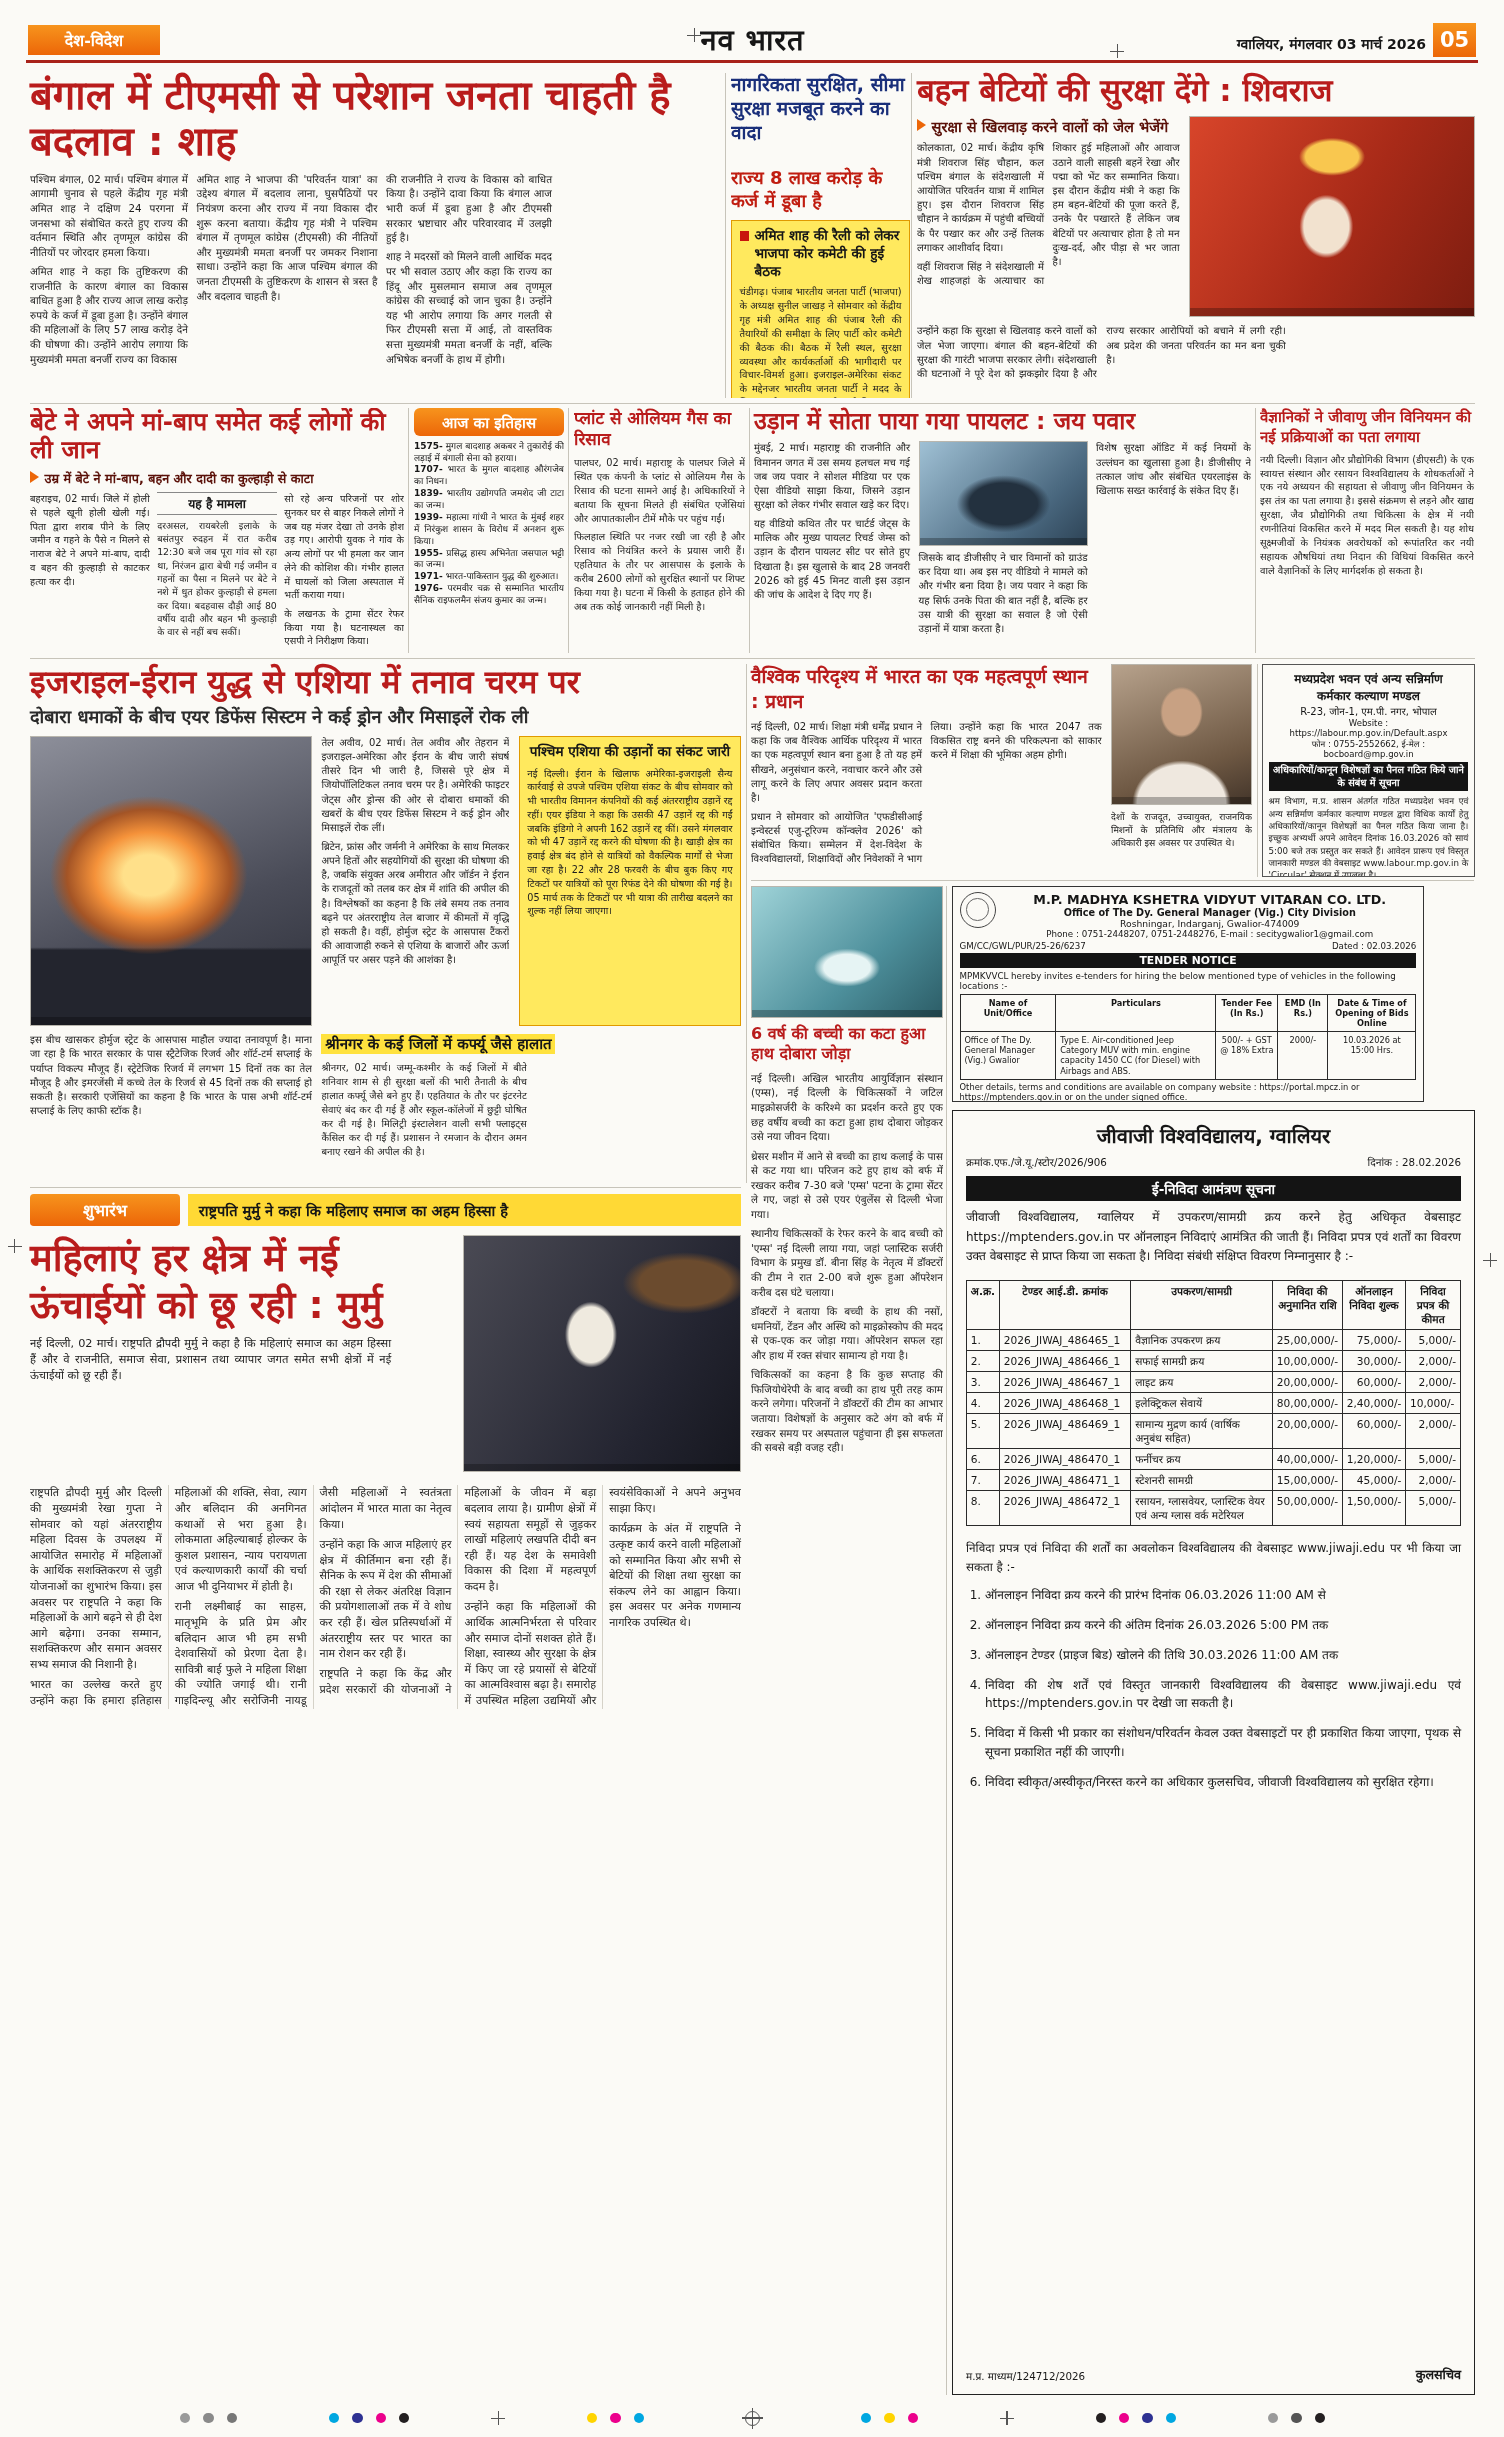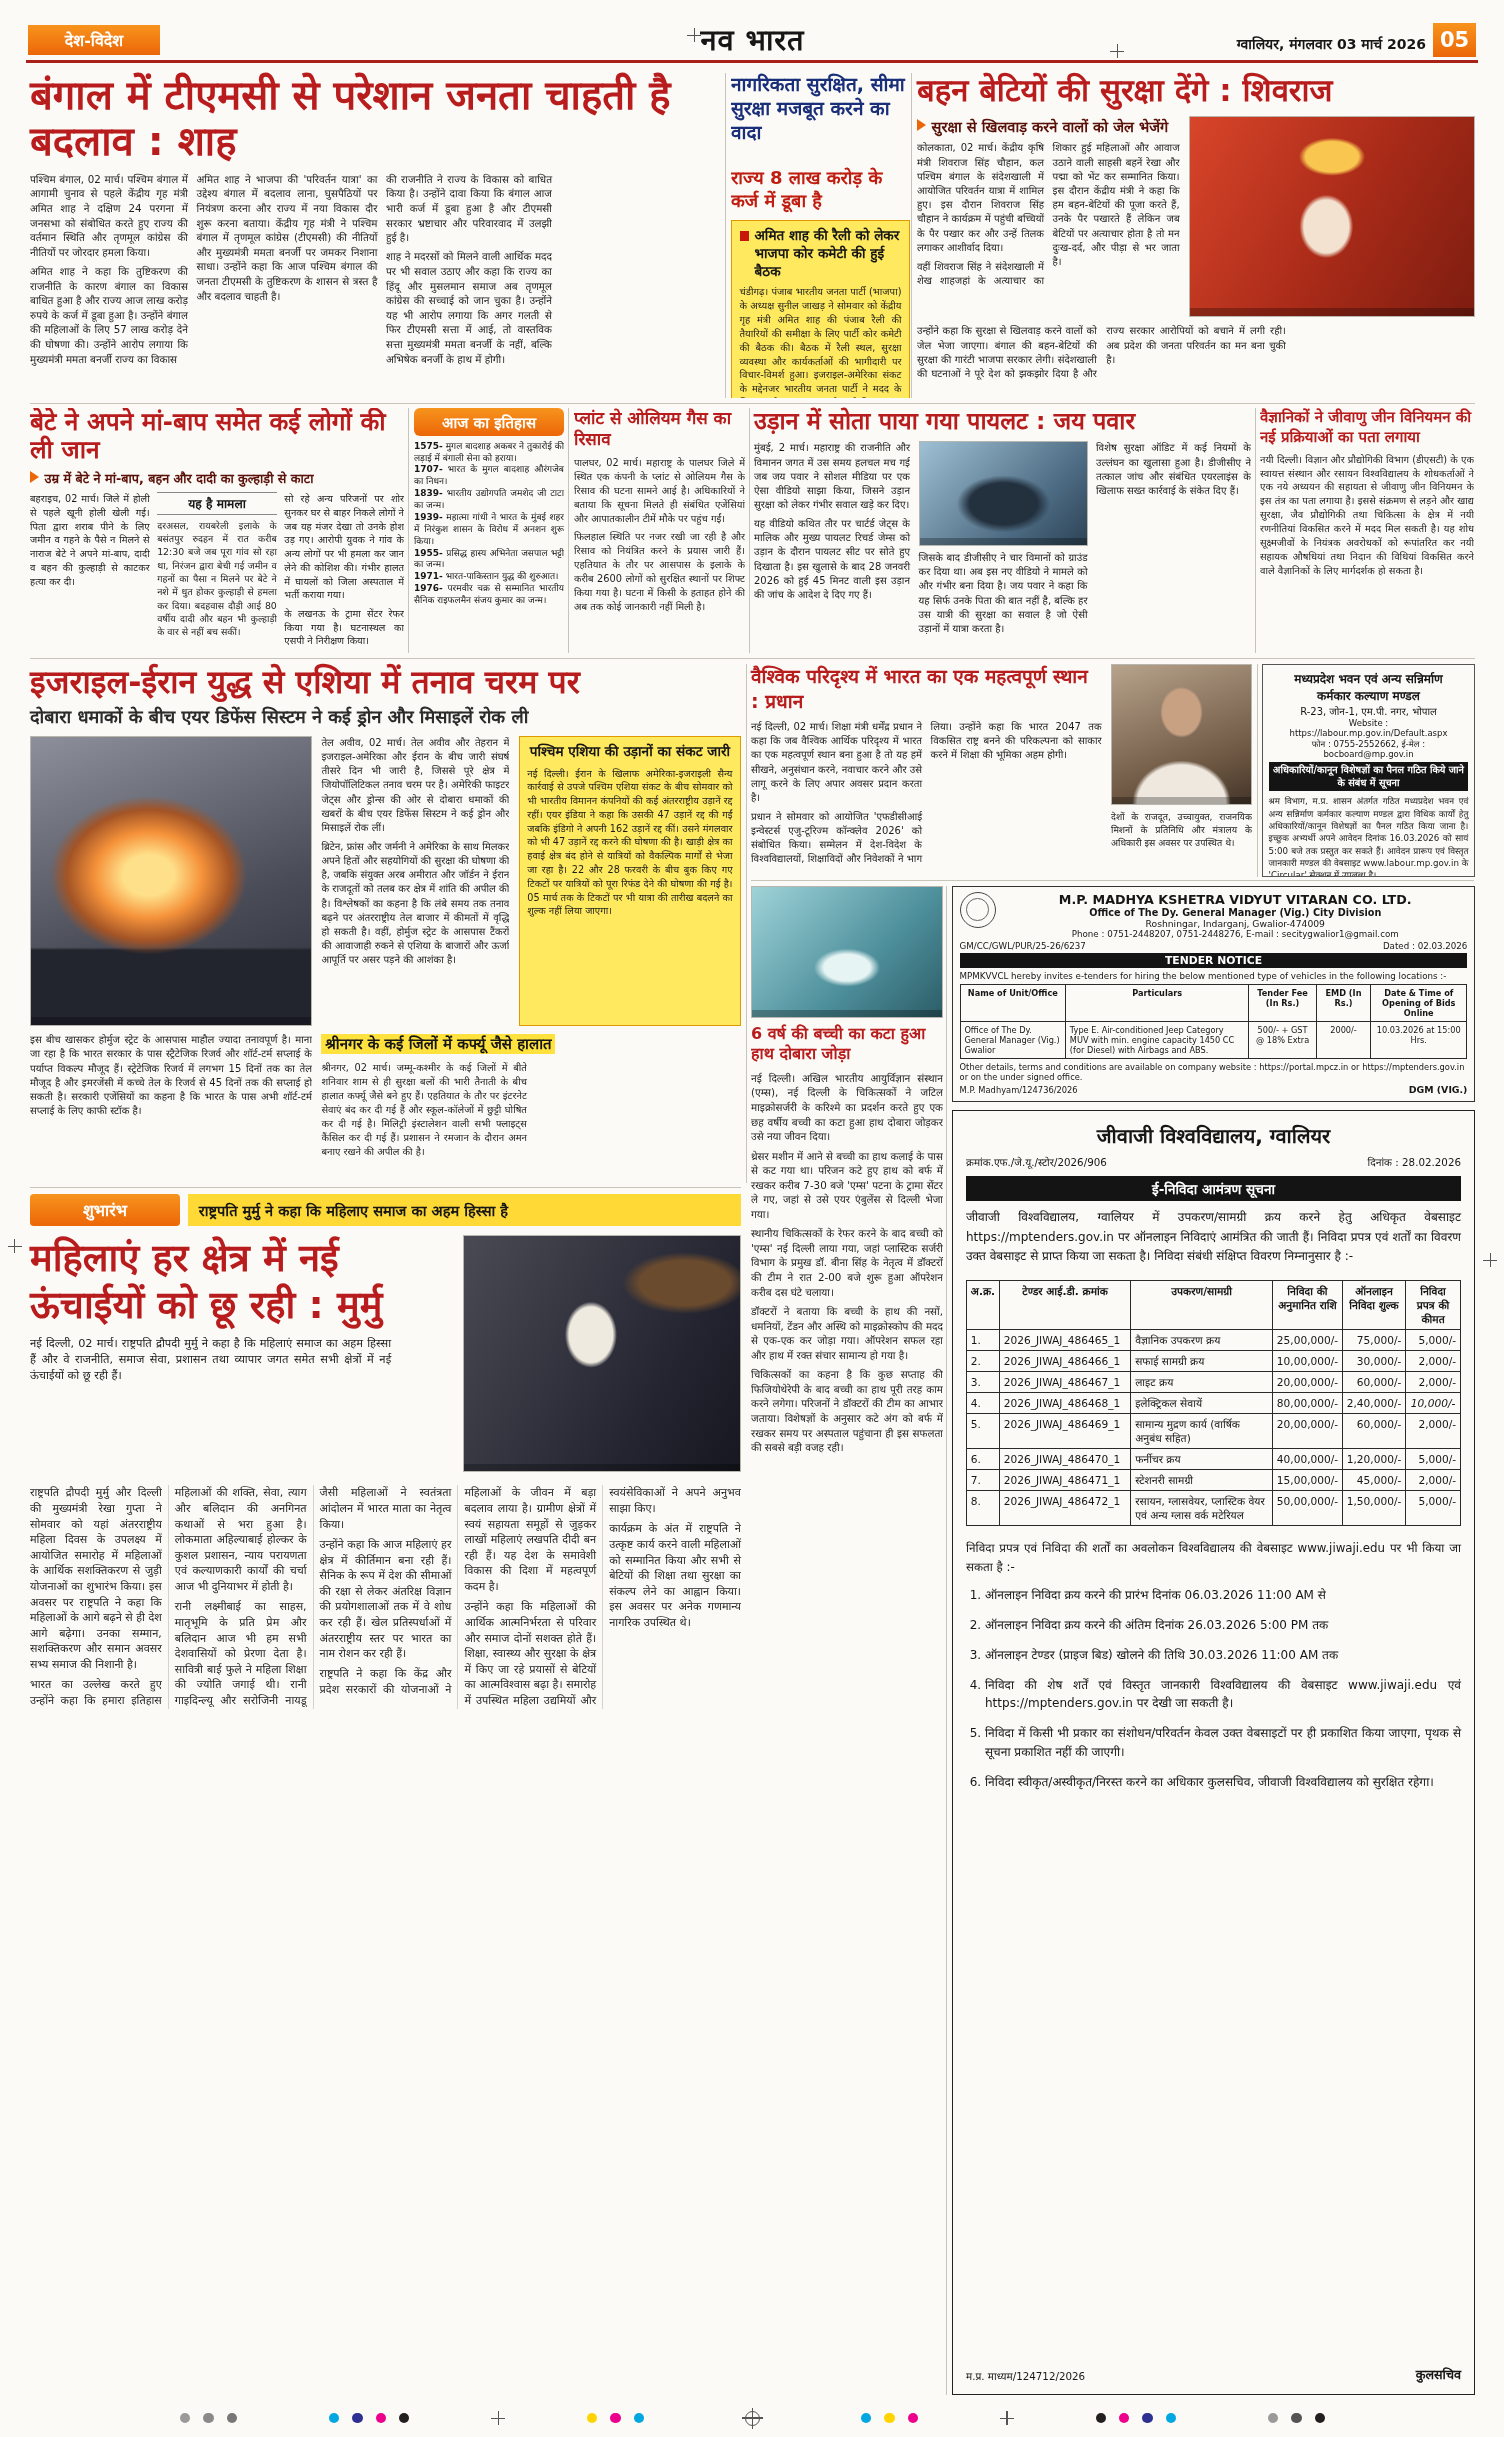--- a/index.html
+++ b/index.html
@@ -267,21 +267,21 @@
       <p>नई दिल्ली। अखिल भारतीय आयुर्विज्ञान संस्थान (एम्स), नई दिल्ली के चिकित्सकों ने जटिल माइक्रोसर्जरी के करिश्मे का प्रदर्शन करते हुए एक छह वर्षीय बच्ची का कटा हुआ हाथ दोबारा जोड़कर उसे नया जीवन दिया।</p>
       <p>थ्रेसर मशीन में आने से बच्ची का हाथ कलाई के पास से कट गया था। परिजन कटे हुए हाथ को बर्फ में रखकर करीब 7-30 बजे 'एम्स' पटना के ट्रामा सेंटर ले गए, जहां से उसे एयर एंबुलेंस से दिल्ली भेजा गया।</p>
       <p>स्थानीय चिकित्सकों के रेफर करने के बाद बच्ची को 'एम्स' नई दिल्ली लाया गया, जहां प्लास्टिक सर्जरी विभाग के प्रमुख डॉ. बीना सिंह के नेतृत्व में डॉक्टरों की टीम ने रात 2-00 बजे शुरू हुआ ऑपरेशन करीब दस घंटे चलाया।</p>
       <p>डॉक्टरों ने बताया कि बच्ची के हाथ की नसों, धमनियों, टेंडन और अस्थि को माइक्रोस्कोप की मदद से एक-एक कर जोड़ा गया। ऑपरेशन सफल रहा और हाथ में रक्त संचार सामान्य हो गया है।</p>
       <p>चिकित्सकों का कहना है कि कुछ सप्ताह की फिजियोथेरेपी के बाद बच्ची का हाथ पूरी तरह काम करने लगेगा। परिजनों ने डॉक्टरों की टीम का आभार जताया। विशेषज्ञों के अनुसार कटे अंग को बर्फ में रखकर समय पर अस्पताल पहुंचाना ही इस सफलता की सबसे बड़ी वजह रही।</p>
     </div>
   </div>
 
   <div class="vline" style="left:946px;top:886px;height:1509px;"></div>
 
-  <div class="abs clip" style="left:952px;top:886px;width:523px;height:216px;border:1.4px solid #333;padding:4.7px 6.6px;">
+  <div class="abs clip" style="left:952px;top:886px;width:472px;height:216px;border:1.4px solid #333;padding:4.7px 6.6px;">
     <div style="display:flex;gap:7.5px;align-items:flex-start;">
       <div style="width:36px;height:36px;border:1.9px solid #444;border-radius:50%;flex:none;display:flex;align-items:center;justify-content:center;">
         <div style="width:22.6px;height:22.6px;border:1.4px solid #666;border-radius:50%;"></div>
       </div>
       <div style="flex:1;text-align:center;">
         <div style="font-weight:bold;font-size:12.7px;">M.P. MADHYA KSHETRA VIDYUT VITARAN CO. LTD.</div>
         <div style="font-size:9.7px;font-weight:bold;">Office of The Dy. General Manager (Vig.) City Division</div>
         <div style="font-size:9.2px;">Roshningar, Indarganj, Gwalior-474009</div>
         <div style="font-size:8.7px;">Phone : 0751-2448207, 0751-2448276, E-mail : secitygwalior1@gmail.com</div>
       </div>
@@ -373,21 +373,21 @@
             <td style="text-align:right;">20,00,000/-</td>
             <td style="text-align:right;">60,000/-</td>
             <td style="text-align:right;">2,000/-</td>
           </tr>
       <tr>
             <td>4.</td>
             <td>2026_JIWAJ_486468_1</td>
             <td>इलेक्ट्रिकल सेवायें</td>
             <td style="text-align:right;">80,00,000/-</td>
             <td style="text-align:right;">2,40,000/-</td>
-            <td style="text-align:center;font-style:italic;">10,000/-</td>
+            <td style="text-align:left;">10,000/-</td>
           </tr>
       <tr>
             <td>5.</td>
             <td>2026_JIWAJ_486469_1</td>
             <td>सामान्य मुद्रण कार्य (वार्षिक अनुबंध सहित)</td>
             <td style="text-align:right;">20,00,000/-</td>
             <td style="text-align:right;">60,000/-</td>
             <td style="text-align:right;">2,000/-</td>
           </tr>
       <tr>

